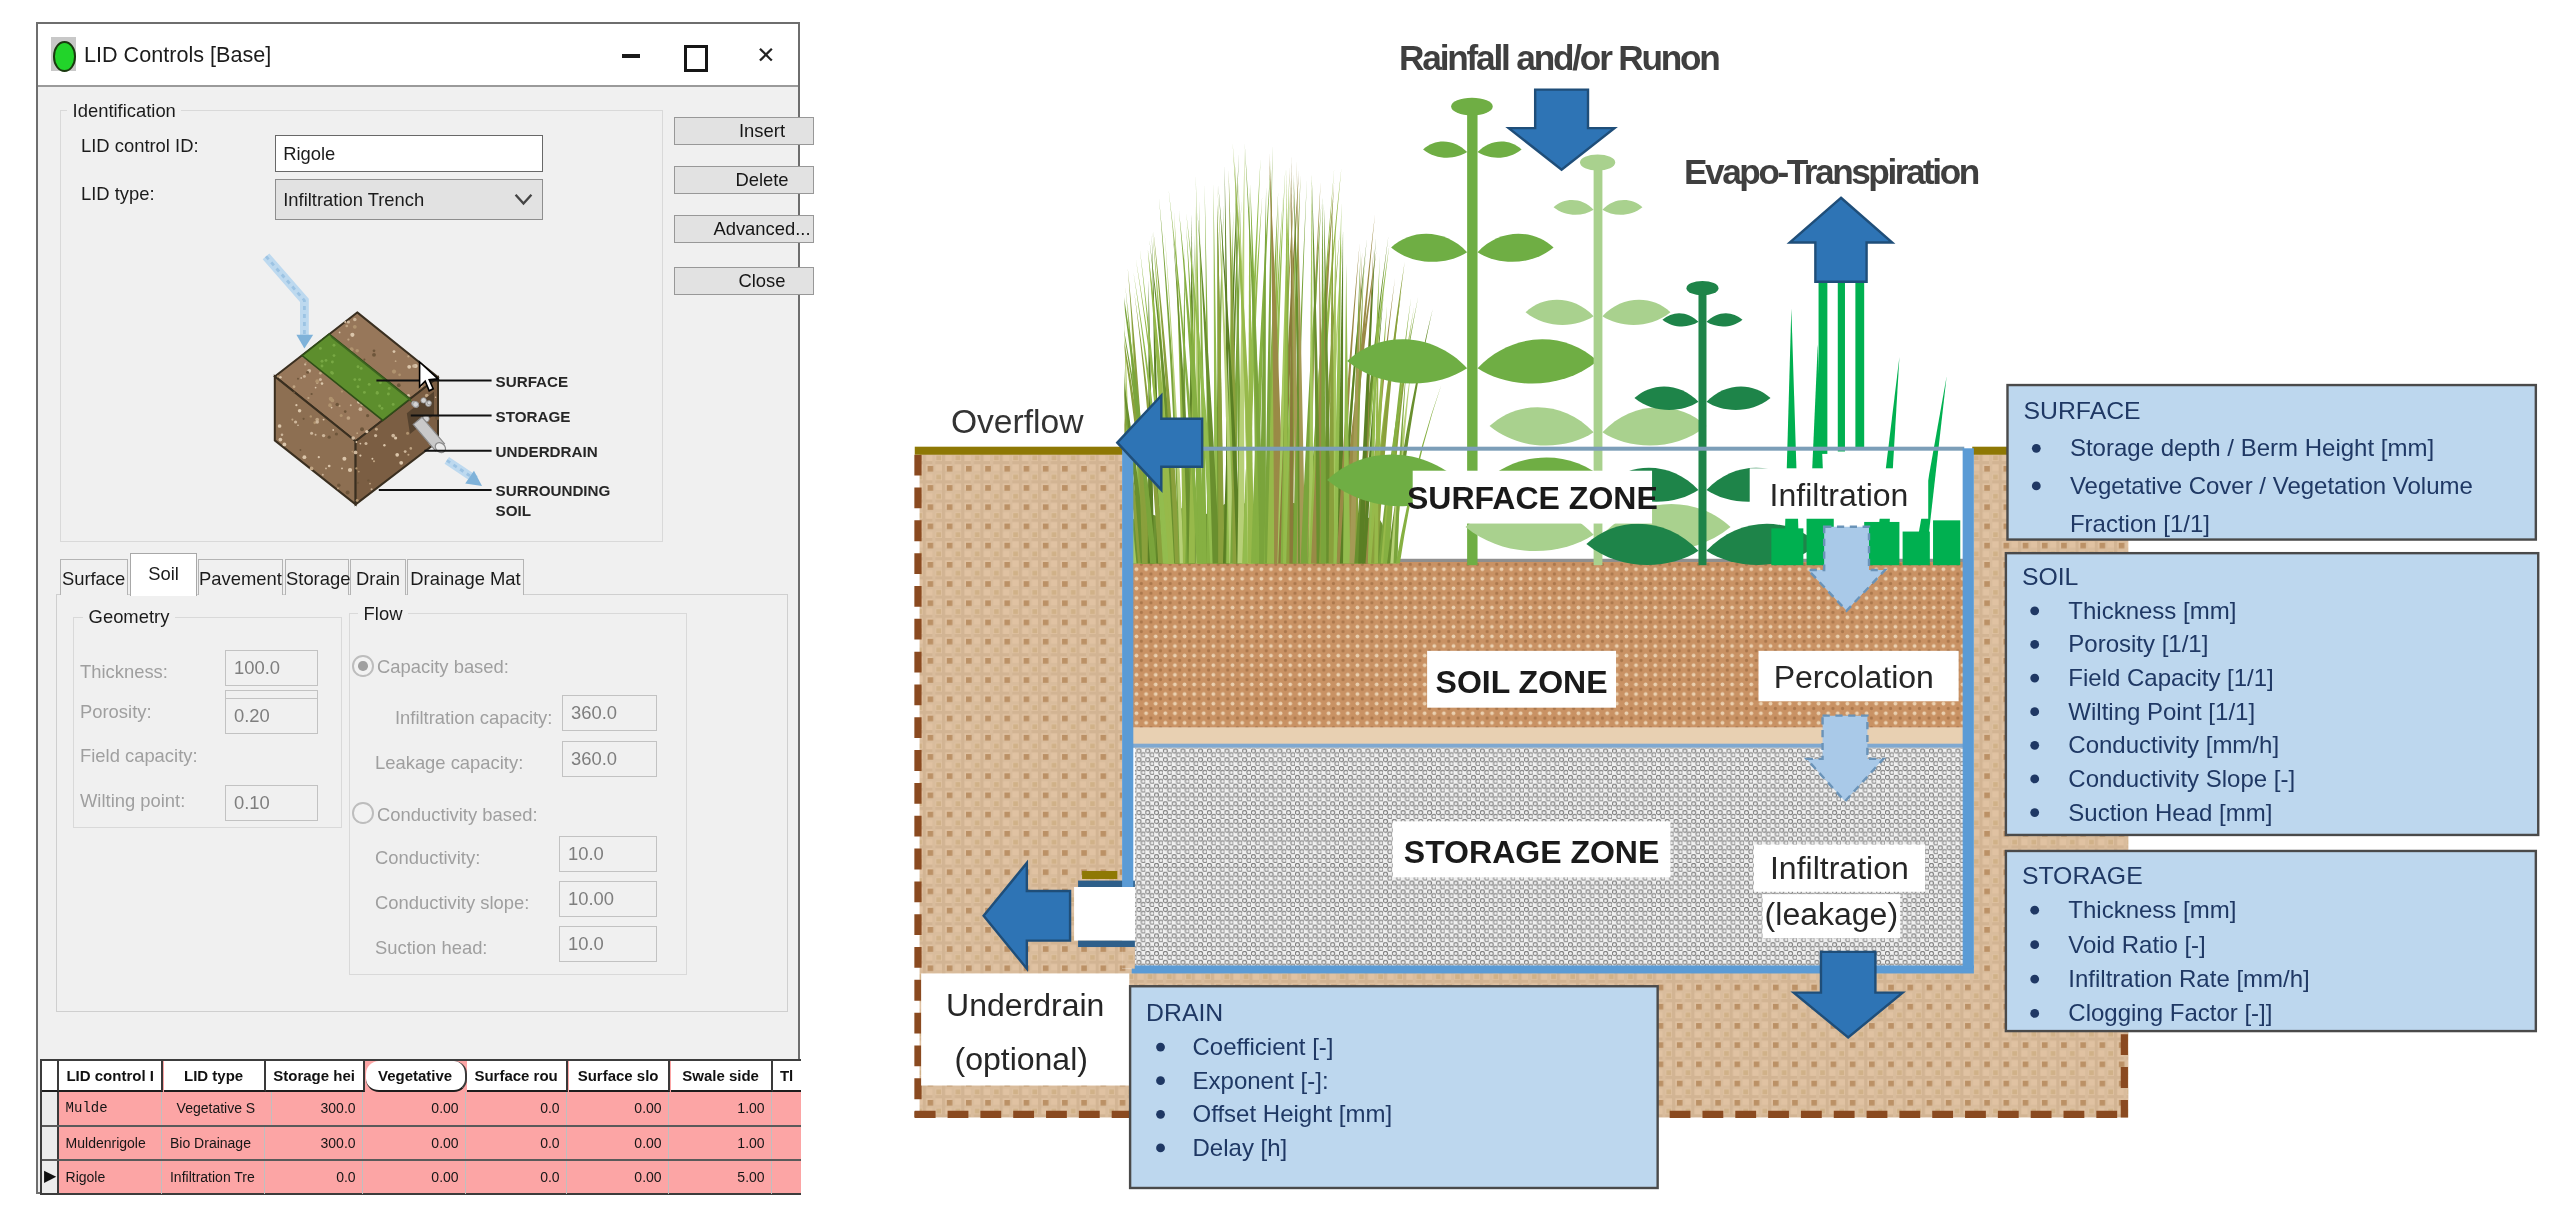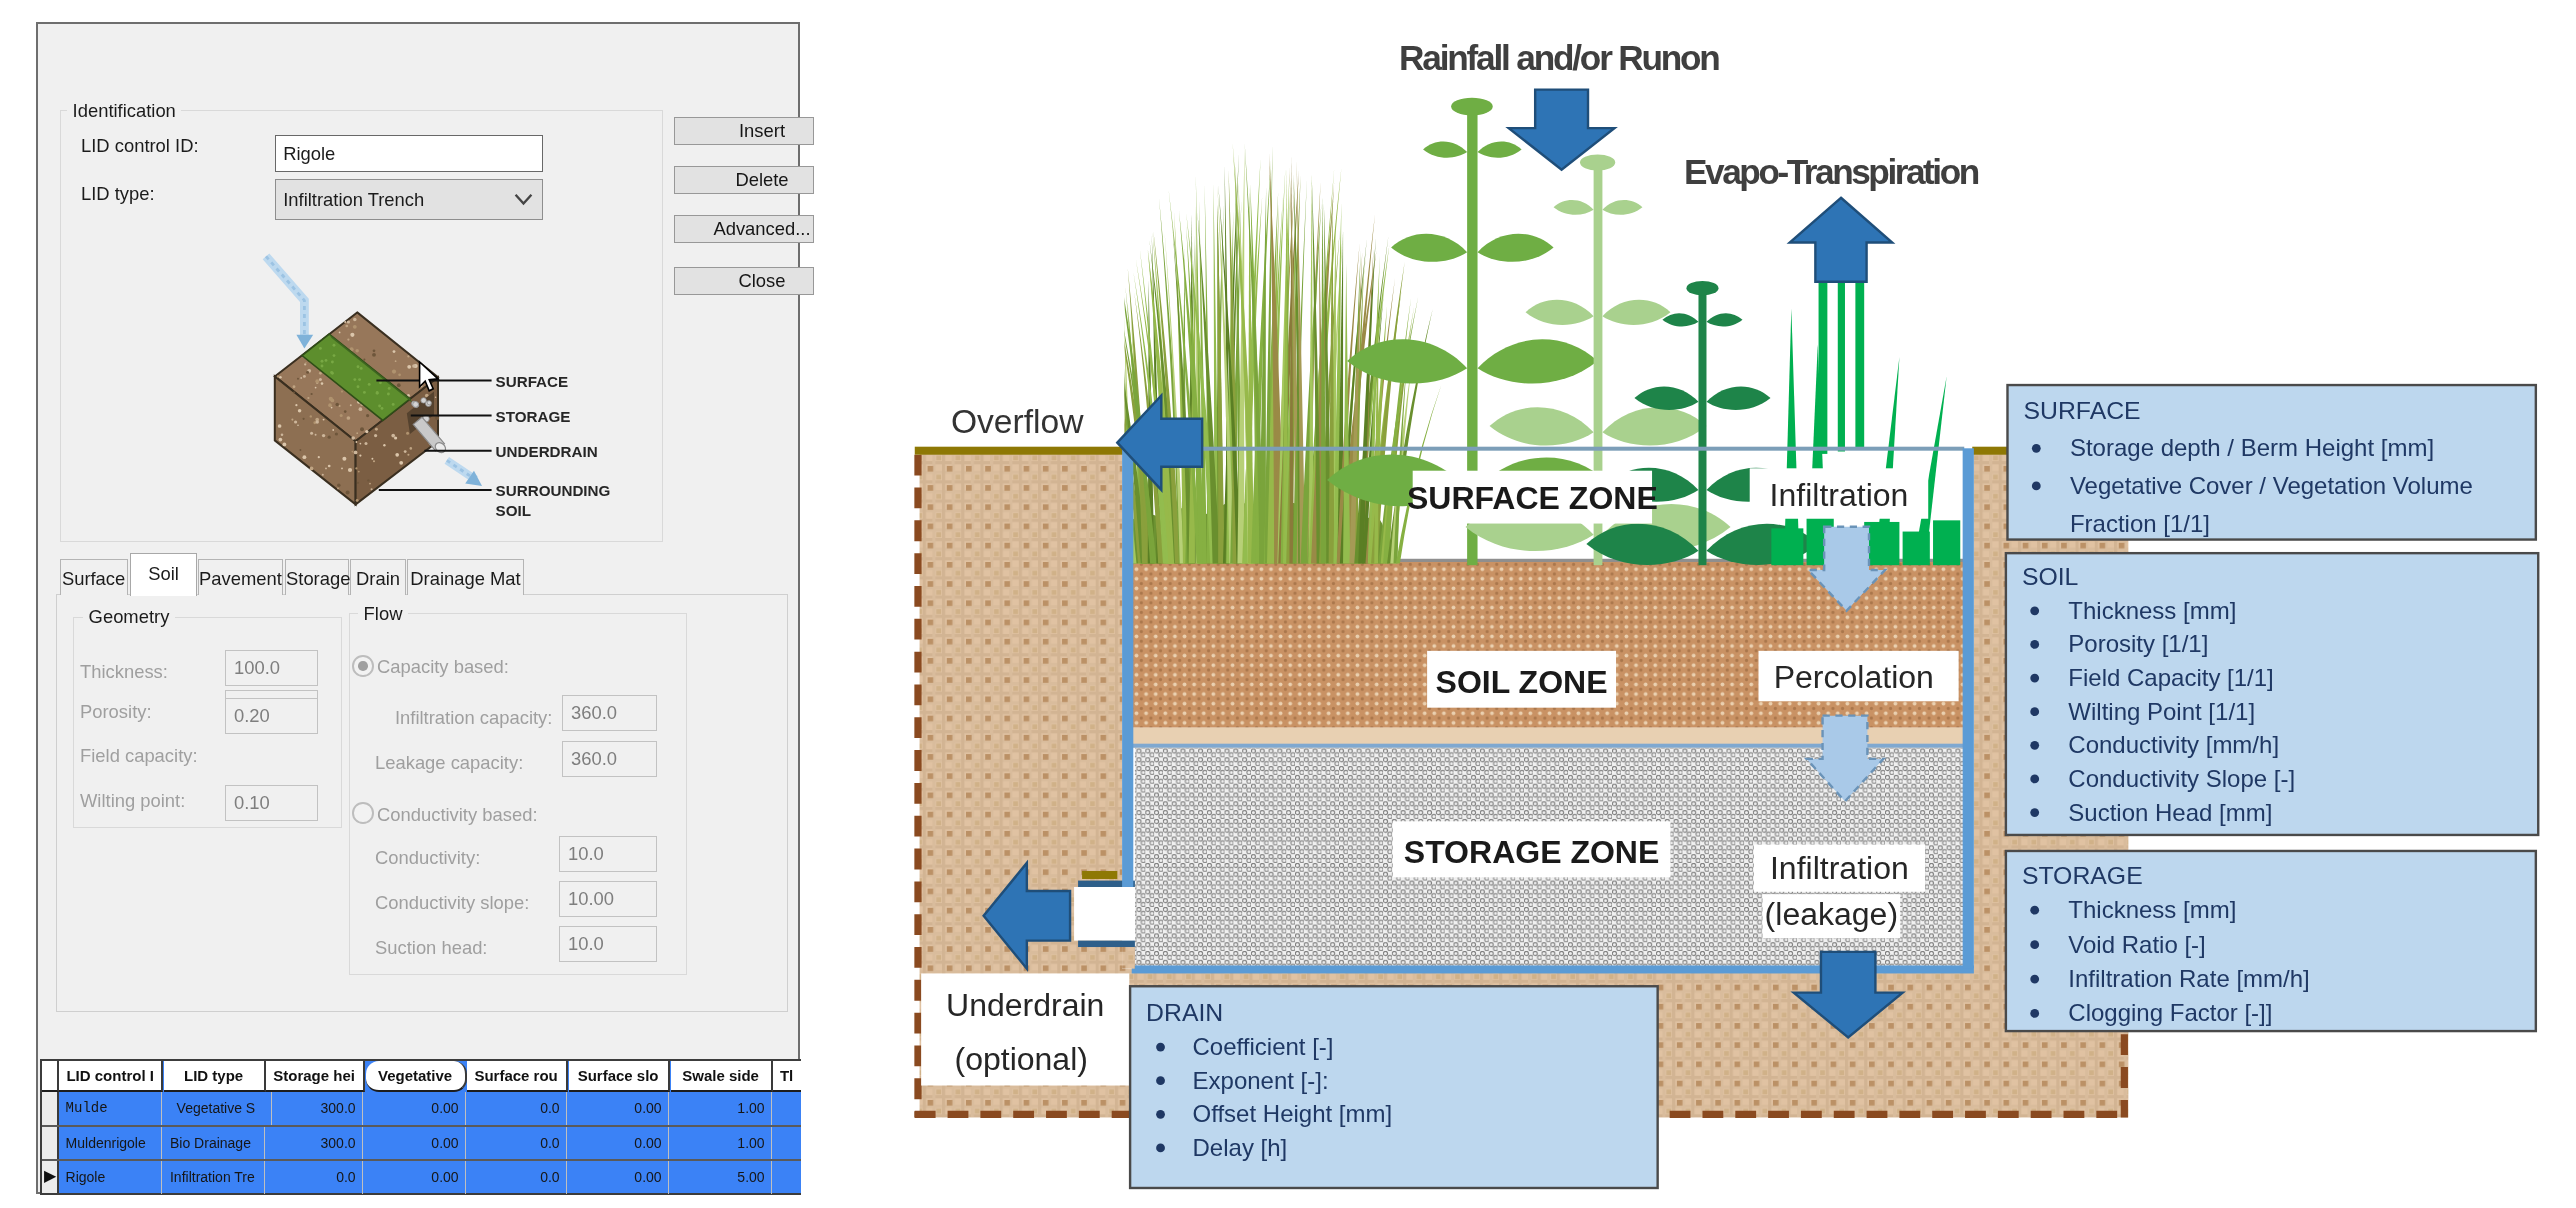--- a/index.html
+++ b/index.html
@@ -17,30 +17,39 @@
 .gbox{border:1.6px solid #d9d9d9;background:#f0f0f0;}
 .glab{background:#f0f0f0;padding:0 5.6px;font-size:18.4px;color:#1b1b1b;line-height:21px;}
 .lab{font-size:18.4px;color:#1b1b1b;}
 .dlab{font-size:18.4px;color:#9f9f9f;}
 .btn{width:102px;height:26px;background:#e2e2e2;border:1.6px solid #989898;font-size:18.4px;color:#161616;text-align:center;line-height:26px;padding-left:36px;}
 .fld{background:#f0f0f0;border:1.6px solid #c2c2c2;font-size:18.4px;color:#7e7e7e;padding-left:8px;}
 .tab{border:1.6px solid #b4b4b4;border-bottom:none;background:#f0f0f0;font-size:18.4px;color:#1b1b1b;text-align:center;}
 .radio{width:17.6px;height:17.6px;border-radius:50%;border:2.4px solid #bdbdbd;background:#f2f2f2;}
 .radio.on i{position:absolute;left:4px;top:4px;width:9.6px;height:9.6px;border-radius:50%;background:#a0a0a0;}
 
-#grid{left:1.6px;top:1035px;width:759px;height:132px;background:#3b82f6;border-top:2.4px solid #3c3c3c;border-left:2.4px solid #3c3c3c;border-bottom:2.4px solid #3c3c3c;}
+#grid{left:1.6px;top:1035px;width:759px;height:132px;background:#fca5a5;border-top:2.4px solid #3c3c3c;border-left:2.4px solid #3c3c3c;border-bottom:2.4px solid #3c3c3c;}
 .hc{top:0;height:29px;background:#fff;border-right:2.4px solid #3a3a3a;font-weight:bold;font-size:15px;color:#111;text-align:center;line-height:29px;border-bottom:2.4px solid #1d1d1d;white-space:nowrap;overflow:hidden;}
 .cell{font-size:14px;color:#161616;line-height:33px;white-space:nowrap;overflow:hidden;border-right:1.6px solid #bfbfbf;height:33px;}
 .rline{left:0px;width:759px;height:1.6px;background:#5a5a5a;}
 .num{text-align:right;padding-right:6.4px;}
 .txt{padding-left:6.4px;}
 </style>
 </head>
 <body>
 <div id="dlg" class="abs">
+  <div id="title" class="abs">
+     <div id="ticon" class="abs">
+        <i></i>
+      </div>
+     <div id="ttext" class="abs">LID Controls [Base]</div>
+     <div class="abs mindash"></div>
+     <div class="abs maxrect"></div>
+     <div class="abs xbtn">✕</div>
+  </div>
 
   <div class="abs gbox" style="left:21.6px;top:86px;width:601px;height:430px;"></div>
   <div class="abs glab" style="left:29px;top:76px;">Identification</div>
   <div class="abs lab" style="left:43px;top:111px;">LID control ID:</div>
   <div class="abs" style="left:237px;top:111px;width:259px;height:35px;background:#fff;border:1.6px solid #686868;font-size:18.4px;color:#1b1b1b;line-height:35px;padding-left:7.2px;">Rigole</div>
   <div class="abs lab" style="left:43px;top:159px;">LID type:</div>
   <div class="abs" style="left:237px;top:155px;width:259px;height:39px;background:#e2e2e2;border:1.6px solid #8e8e8e;font-size:18.4px;color:#1b1b1b;line-height:39px;padding-left:7.2px;">Infiltration Trench
     <svg style="position:absolute;right:9.6px;top:13px;" width="19" height="13" viewBox="0 0 24 16">
         <polyline points="2,2 12,13 22,2" fill="none" stroke="#444" stroke-width="3"></polyline>
       </svg>

